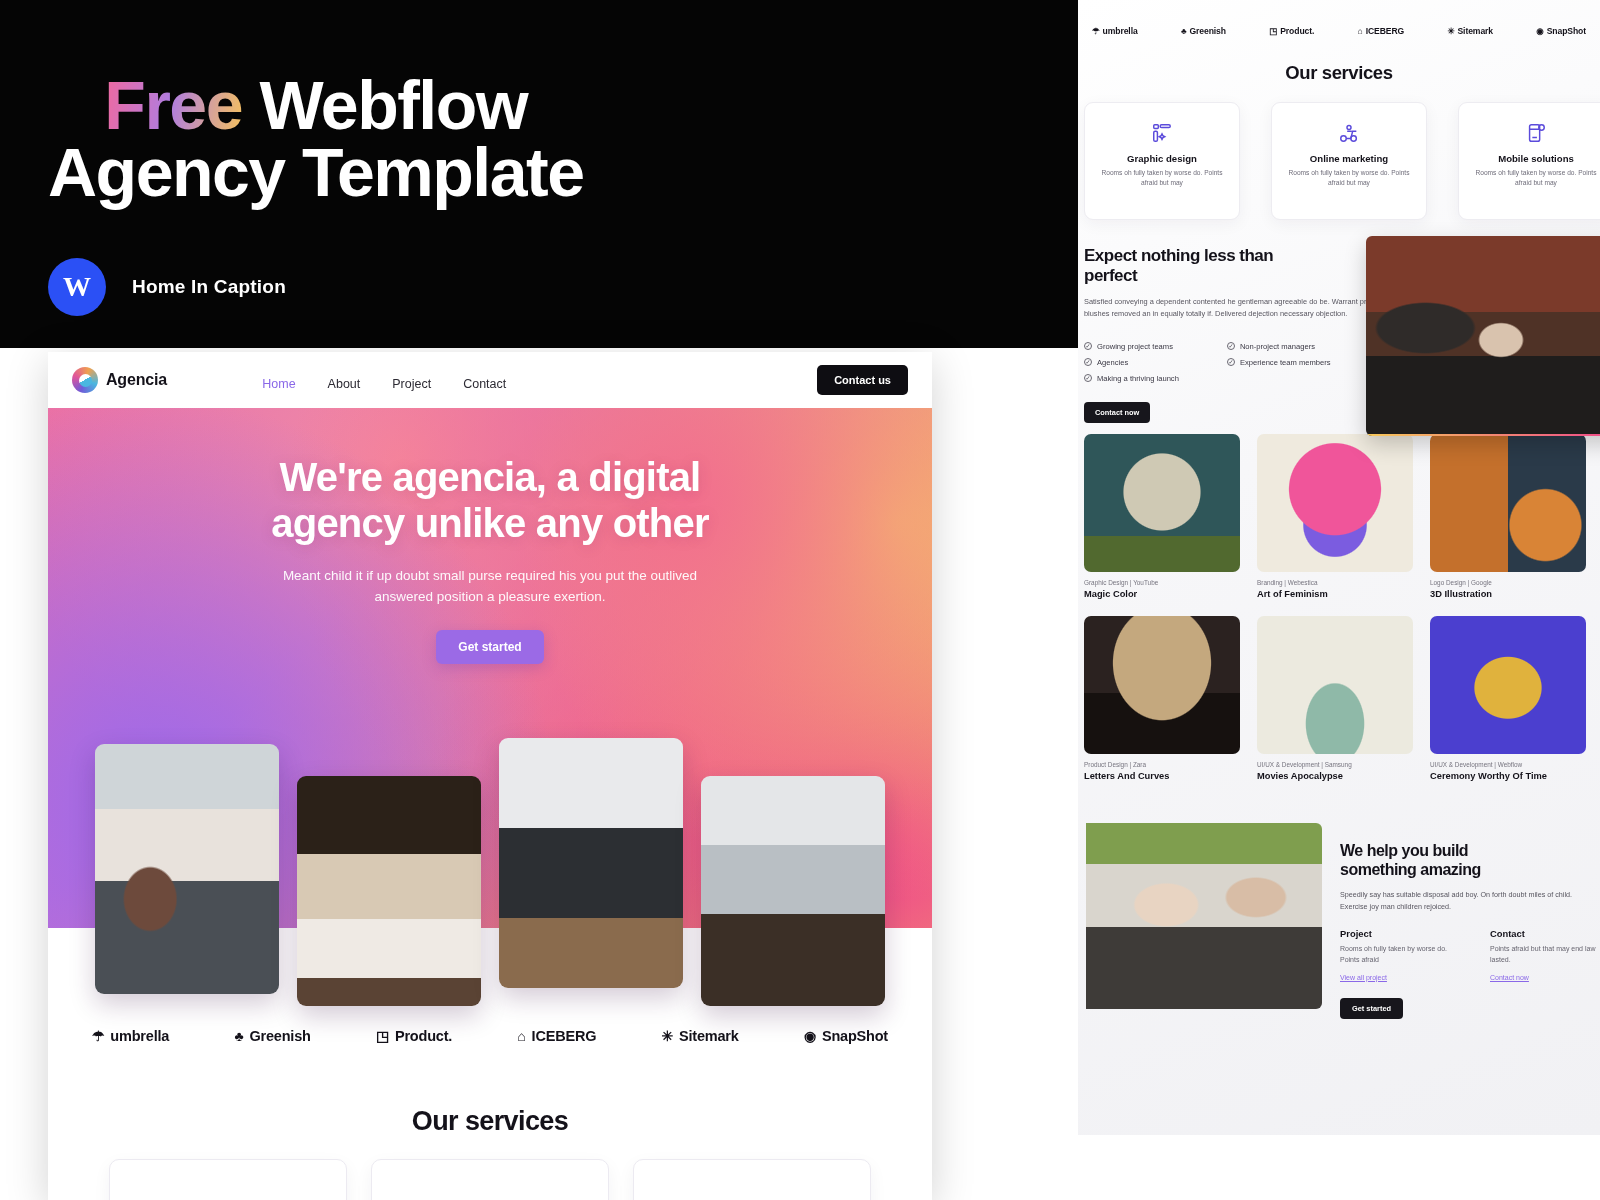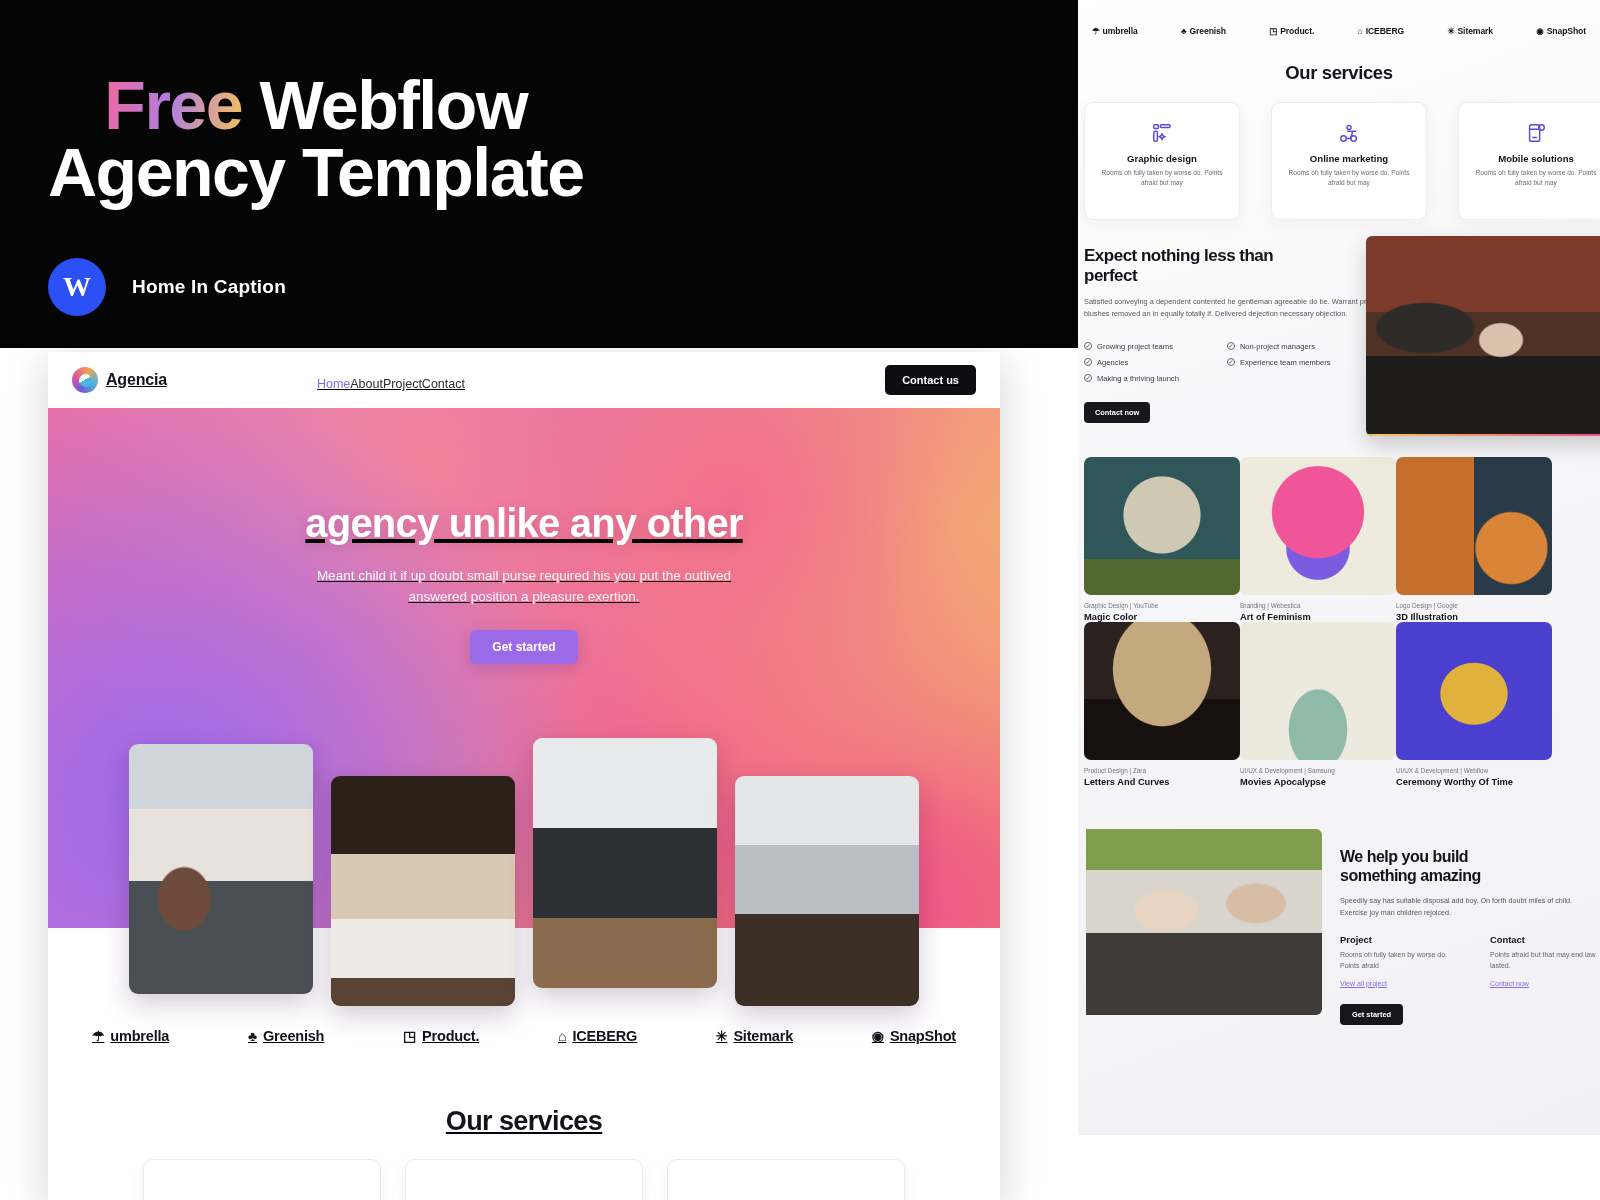--- a/index.html
+++ b/index.html
@@ -31,42 +31,41 @@
   }
   .wf-badge{
     width:58px; height:58px; border-radius:50%;
     background:#2b50f5; display:flex; align-items:center; justify-content:center;
     color:#fff; font-size:28px; font-weight:600; font-family:"Liberation Serif", serif;
   }
   .caption-text{ color:#fff; font-size:19px; font-weight:700; letter-spacing:.2px; }
 
   
   .mock-main{
-    position:absolute; left:48px; top:352px; width:952px; height:848px;
+    position:absolute; left:48px; top:352px; width:884px; height:848px;
     background:#fff; overflow:hidden;
     box-shadow:0 10px 40px rgba(0,0,0,.18);
-    text-decoration:underline;
   }
   .nav{
     height:56px; background:#fff; display:flex; align-items:center;
     padding:0 24px; position:relative; z-index:3;
   }
   .brand{ display:flex; align-items:center; gap:8px; }
   .brand-mark{
     width:26px; height:26px; border-radius:50%;
     background:conic-gradient(from 200deg,#6f5bd8,#e0559a,#f0a14e,#4ab7e0,#6f5bd8);
     display:flex; align-items:center; justify-content:center;
   }
   .brand-mark i{
     width:13px; height:13px; border-radius:50%;
     background:linear-gradient(150deg,#fff 0 45%,#4ab7e0 45% 100%);
     display:block;
   }
   .brand-name{ font-size:16px; font-weight:700; color:#14121a; letter-spacing:-.2px; }
-  .nav-links{ display:flex; margin-left:auto; margin-right:auto;
+  .nav-links{ display:flex; gap:32px; margin-left:auto; margin-right:auto;
      transform:translateX(-40px);margin-top:8px; }
   .nav-links a{ font-size:12.5px; color:#2c2a33; text-decoration:none; font-weight:500; }
   .nav-links a.active{ color:#8a68e8; }
   .nav-cta{
     margin-left:auto; background:#0e0d12; color:#fff; border:none;
     font-size:11px; font-weight:600; padding:9px 17px; border-radius:5px; cursor:pointer;
     font-family:inherit;
   }
 
   .hero-band{
@@ -189,21 +188,21 @@
       linear-gradient(180deg,#7b3a2a 0 38%, #4f3226 38% 60%, #1f1d1c 60% 100%);
     box-shadow:0 8px 22px rgba(0,0,0,.2);
   }
   .r-expect-photo:after{
     content:""; position:absolute; left:0; right:0; bottom:-12px; height:14px;
     background:linear-gradient(90deg,#f7c95a,#ef3e8e);
   }
 
   .r-proj-title{ text-align:center; margin-top:52px; font-size:18.5px;
     font-weight:800; color:#14121a; letter-spacing:-.4px; }
-  .r-grid{ display:flex; padding:8px 6px; margin-top:26px; flex-wrap:wrap; }
+  .r-grid{ display:flex; gap:17px; padding:8px 6px; margin-top:3px; flex-wrap:wrap; }
   .r-proj{ flex:0 0 156px; }
   .r-proj .thumb{ width:156px; height:138px; border-radius:7px; }
   .r-proj .meta{ font-size:6.4px; color:#76747f; margin-top:7px; }
   .r-proj .name{ font-size:9.3px; font-weight:700; color:#14121a; margin-top:3px; }
 
   .t1{ background:radial-gradient(circle at 50% 42%, #cfc9b4 0 34%, rgba(0,0,0,0) 35%),
         linear-gradient(180deg,#2f5659 0 74%, #51692f 74% 100%); }
   .t2{ background:radial-gradient(circle at 50% 40%, #f0559a 0 40%, rgba(0,0,0,0) 41%),
         radial-gradient(circle at 50% 66%, #7b5ce0 0 26%, rgba(0,0,0,0) 27%),
         linear-gradient(180deg,#efeade 0 100%); }
@@ -267,21 +266,21 @@
       <a href="#" class="active">Home</a>
       <a href="#">About</a>
       <a href="#">Project</a>
       <a href="#">Contact</a>
     </div>
     <button class="nav-cta">Contact us</button>
   </div>
 
   <div class="hero-band">
     <div class="hero-h1">
-      <br>
+      <span>We're agencia, a digital</span><br>
       <span>agency unlike any other</span>
     </div>
     <div class="hero-sub">
       <span>Meant child it if up doubt small purse required his you put the outlived</span><br>
       <span>answered position a pleasure exertion.</span>
     </div>
     <button class="hero-btn">Get started</button>
 
     <div class="gallery">
       <div class="gal ph1"></div>

